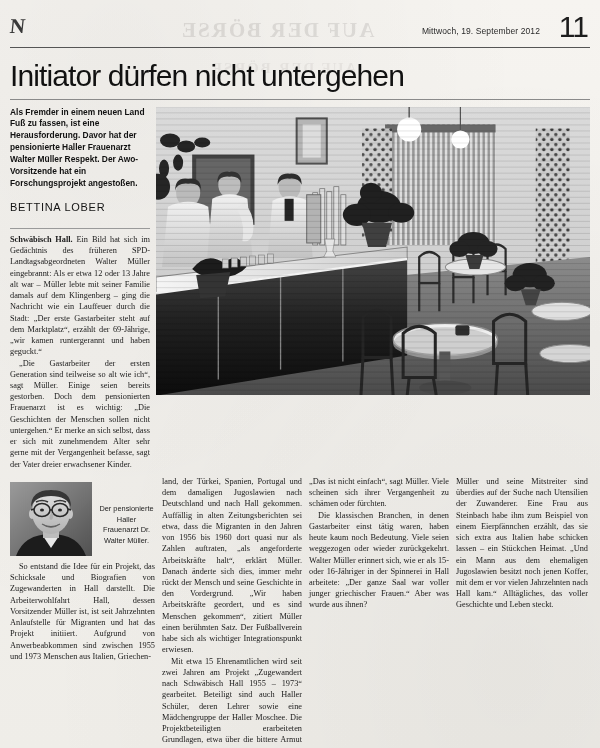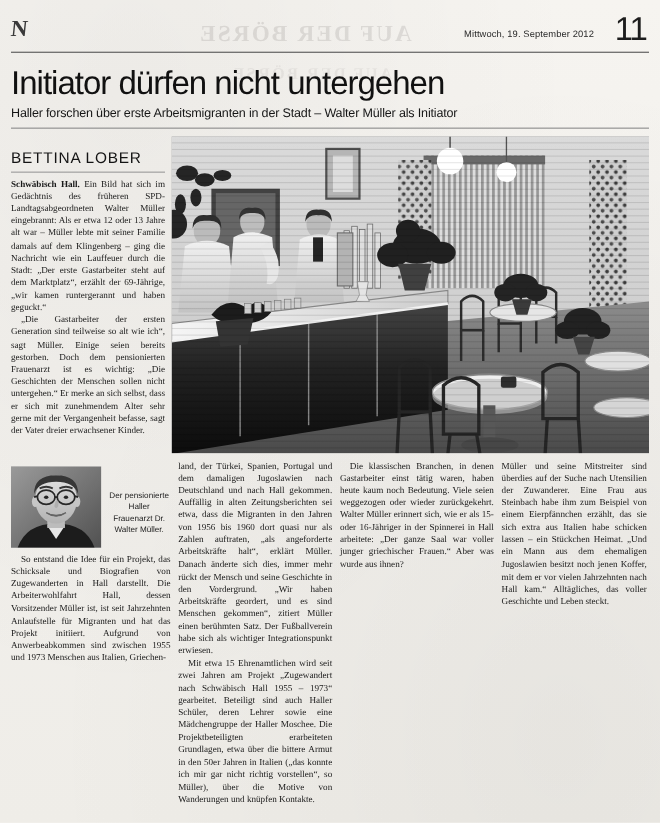--- a/index.html
+++ b/index.html
@@ -112,25 +112,25 @@
     font-family:"Liberation Sans", sans-serif;
     font-size:8.4px;
     font-weight:bold;
     line-height:1.42;
     color:#111;
     text-align:left;
     hyphens:auto;
   }
   .byline{
     font-family:"Liberation Sans", sans-serif;
-    font-size:14px;
+    font-size:11px;
     letter-spacing:0.7px;
     color:#141414;
     margin-top:11px;
-    margin-bottom:5px;
+    margin-bottom:15px;
   }
   .byline-rule{
     border-top:0.8px solid #9a9a9a;
     margin-bottom:5px;
   }
   .artbody{
     font-family:"Liberation Serif", serif;
     font-size:8.3px;
     line-height:1.355;
     text-align:justify;
@@ -210,26 +210,26 @@
 <div class="page">
 
   <div class="masthead">
     <div class="logo-n">N</div>
     <div class="masthead-date">Mittwoch, 19. September 2012</div>
     <div class="masthead-page">11</div>
     <div class="rule-top"></div>
   </div>
 
   <h1 class="headline">Initiator dürfen nicht untergehen</h1>
-  <h2 class="subhead">Haller forschen über erste Arbeitsmigranten in der Stadt – Walter Müller als Initiator</h2>
   <div class="rule-under-head"></div>
 
   <div class="body-wrap">
 
     <div class="col-left">
+      <div class="lead">Als Fremder in einem neuen Land Fuß zu fassen, ist eine Herausforderung. Davor hat der pensionierte Haller Frauenarzt Walter Müller Respekt. Der Awo-Vorsitzende hat ein Forschungsprojekt angestoßen.</div>
       <div class="byline">BETTINA LOBER</div>
       <div class="byline-rule"></div>
       <div class="artbody">
         <p class="noind"><span class="dateline">Schwäbisch Hall.</span> <span>Ein Bild hat sich im Gedächtnis des früheren SPD-Landtagsabgeordneten Walter Müller eingebrannt: Als er etwa 12 oder 13 Jahre alt war – Müller lebte mit seiner Familie damals auf dem Klingenberg – ging die Nachricht wie ein Lauffeuer durch die Stadt: „Der erste Gastarbeiter steht auf dem Marktplatz“, erzählt der 69-Jährige, „wir kamen runtergerannt und haben geguckt.“</span></p>
         <p>„Die Gastarbeiter der ersten Generation sind teilweise so alt wie ich“, sagt Müller. Einige seien bereits gestorben. Doch dem pensionierten Frauenarzt ist es wichtig: „Die Geschichten der Menschen sollen nicht untergehen.“ Er merke an sich selbst, dass er sich mit zunehmendem Alter sehr gerne mit der Vergangenheit befasse, sagt der Vater dreier erwachsener Kinder.</p>
       </div>
     </div>
 
     <div class="right-zone">
       <div class="photo-main">
@@ -523,20 +523,21 @@
 
     <div class="lcol c2">
       <div class="artbody">
         <p class="noind">land, der Türkei, Spanien, Portugal und dem damaligen Jugoslawien nach Deutschland und nach Hall gekommen. Auffällig in alten Zeitungsberichten sei etwa, dass die Migranten in den Jahren von 1956 bis 1960 dort quasi nur als Zahlen auftraten, „als angeforderte Arbeitskräfte halt“, erklärt Müller. Danach änderte sich dies, immer mehr rückt der Mensch und seine Geschichte in den Vordergrund. „Wir haben Arbeitskräfte geordert, und es sind Menschen gekommen“, zitiert Müller einen berühmten Satz. Der Fußballverein habe sich als wichtiger Integrationspunkt erwiesen.</p>
         <p>Mit etwa 15 Ehrenamtlichen wird seit zwei Jahren am Projekt „Zugewandert nach Schwäbisch Hall 1955 – 1973“ gearbeitet. Beteiligt sind auch Haller Schüler, deren Lehrer sowie eine Mädchengruppe der Haller Moschee. Die Projektbeteiligten erarbeiteten Grundlagen, etwa über die bittere Armut in den 50er Jahren in Italien („das konnte ich mir gar nicht richtig vorstellen“, so Müller), über die Motive von Wanderungen und knüpfen Kontakte.</p>
       </div>
     </div>
 
     <div class="lcol c3">
       <div class="artbody">
+        <p class="noind">„Das ist nicht einfach“, sagt Müller. Viele scheinen sich ihrer Vergangenheit zu schämen oder fürchten.</p>
         <p>Die klassischen Branchen, in denen Gastarbeiter einst tätig waren, haben heute kaum noch Bedeutung. Viele seien weggezogen oder wieder zurückgekehrt. Walter Müller erinnert sich, wie er als 15- oder 16-Jähriger in der Spinnerei in Hall arbeitete: „Der ganze Saal war voller junger griechischer Frauen.“ Aber was wurde aus ihnen?</p>
       </div>
     </div>
 
     <div class="lcol c4">
       <div class="artbody">
         <p class="noind">Müller und seine Mitstreiter sind überdies auf der Suche nach Utensilien der Zuwanderer. Eine Frau aus Steinbach habe ihm zum Beispiel von einem Eierpfännchen erzählt, das sie sich extra aus Italien habe schicken lassen – ein Stückchen Heimat. „Und ein Mann aus dem ehemaligen Jugoslawien besitzt noch jenen Koffer, mit dem er vor vielen Jahrzehnten nach Hall kam.“ Alltägliches, das voller Geschichte und Leben steckt.</p>
       </div>
     </div>
   </div>

